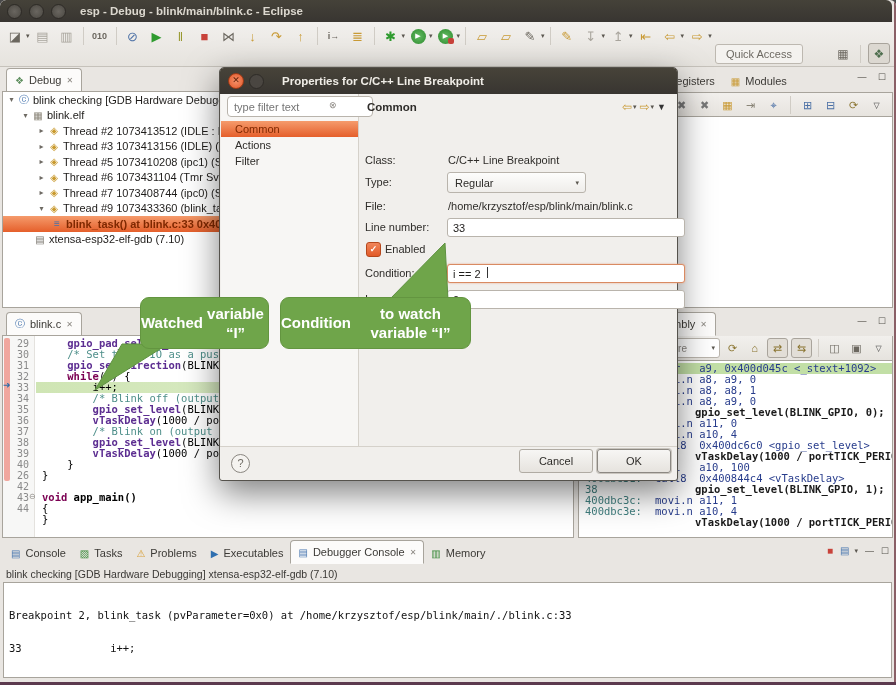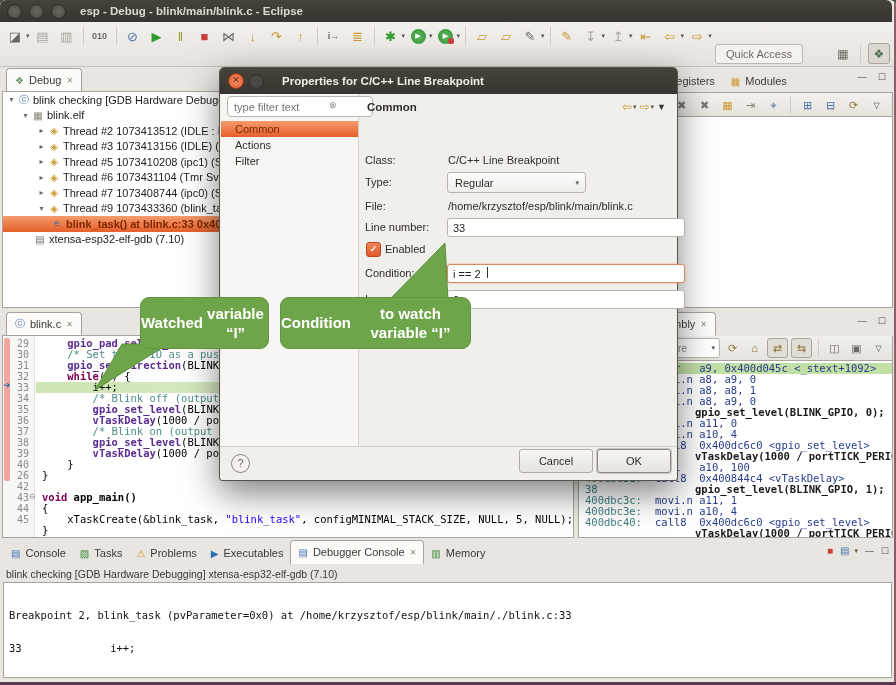--- a/index.html
+++ b/index.html
@@ -310,21 +310,20 @@
         <div class="cl"><span class="gn">35</span><div class="code"><span>        </span><span class="sfn">gpio_set_level</span><span>(BLINK_GPIO, 0);</span></div></div>
         <div class="cl"><span class="gn">36</span><div class="code"><span>        </span><span class="sfn">vTaskDelay</span><span>(1000 / portTICK_PERIOD_MS);</span></div></div>
         <div class="cl"><span class="gn">37</span><div class="code"><span class="scom">        /* Blink on (output high) */</span></div></div>
         <div class="cl"><span class="gn">38</span><div class="code"><span>        </span><span class="sfn">gpio_set_level</span><span>(BLINK_GPIO, 1);</span></div></div>
         <div class="cl"><span class="gn">39</span><div class="code"><span>        </span><span class="sfn">vTaskDelay</span><span>(1000 / portTICK_PERIOD_MS);</span></div></div>
         <div class="cl"><span class="gn">40</span><div class="code"><span>    }</span></div></div>
         <div class="cl"><span class="gn">26</span><div class="code"><span>}</span></div></div>
         <div class="cl"><span class="gn">42</span><div class="code"><span></span></div></div>
         <div class="cl"><span class="gn">43</span><div class="code"><span class="skw">void</span><span class="sbold"> app_main()</span></div></div>
         <div class="cl"><span class="gn">44</span><div class="code"><span>{</span></div></div>
-        <div class="cl"><span class="gn">45</span><div class="code"><span>    xTaskCreate(&amp;blink_task, </span><span class="sstr">"blink_task"</span><span>, configMINIMAL_STACK_SIZE, NULL, 5, NULL);</span></div></div>
         <div class="cl"><span class="gn"></span><div class="code"><span>}</span></div></div>
       </div>
     </div>
   </div>
 
   <div class="view" style="left:578px;top:312px;width:315px;height:226px;">
     <div class="tabrow">
       <div class="tab sel" style="margin-left:46px;">
         <span>Disassembly</span>
         <span class="tclose">✕</span>
@@ -358,21 +357,20 @@
       <div class="dr src"><span class="dn">35</span><span class="ds">gpio_set_level(BLINK_GPIO, 0);</span></div>
       <div class="dr"><span class="da">400dbc27:</span><span class="dt">movi.n a11, 0</span></div>
       <div class="dr"><span class="da">400dbc29:</span><span class="dt">movi.n a10, 4</span></div>
       <div class="dr"><span class="da">400dbc2b:</span><span class="dt">call8  0x400dc6c0 &lt;gpio_set_level&gt;</span></div>
       <div class="dr src"><span class="dn">36</span><span class="ds">vTaskDelay(1000 / portTICK_PERIOD_MS);</span></div>
       <div class="dr"><span class="da">400dbc2e:</span><span class="dt">movi   a10, 100</span></div>
       <div class="dr"><span class="da">400dbc31:</span><span class="dt">call8  0x400844c4 &lt;vTaskDelay&gt;</span></div>
       <div class="dr src"><span class="dn">38</span><span class="ds">gpio_set_level(BLINK_GPIO, 1);</span></div>
       <div class="dr"><span class="da">400dbc3c:</span><span class="dt">movi.n a11, 1</span></div>
       <div class="dr"><span class="da">400dbc3e:</span><span class="dt">movi.n a10, 4</span></div>
-      <div class="dr"><span class="da">400dbc40:</span><span class="dt">call8  0x400dc6c0 &lt;gpio_set_level&gt;</span></div>
       <div class="dr src"><span class="dn"></span><span class="ds">vTaskDelay(1000 / portTICK_PERIOD_MS);</span></div>
     </div>
   </div>
 
   <div class="view" style="left:2px;top:542px;width:891px;height:120px;">
     <div class="tabrow" style="height:22px;">
       <div class="ctab" style="margin-left:2px;">
         <span class="ticon" style="color:#4A78B0">▤</span>
         <span>Console</span>
       </div>

